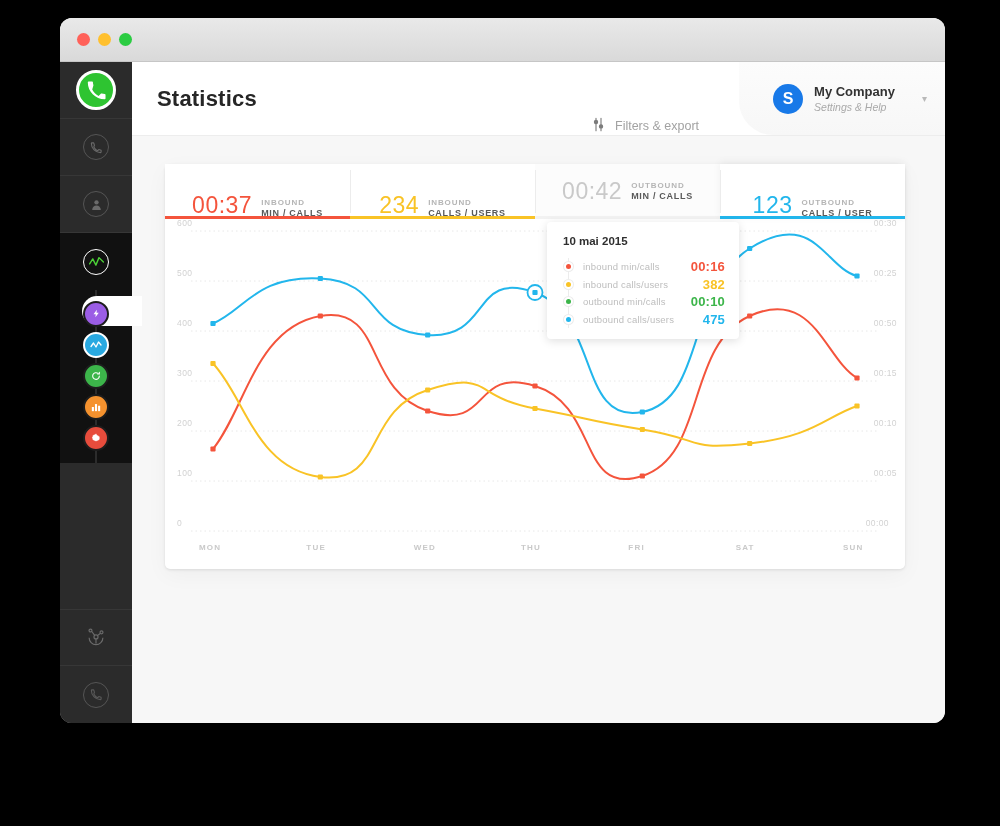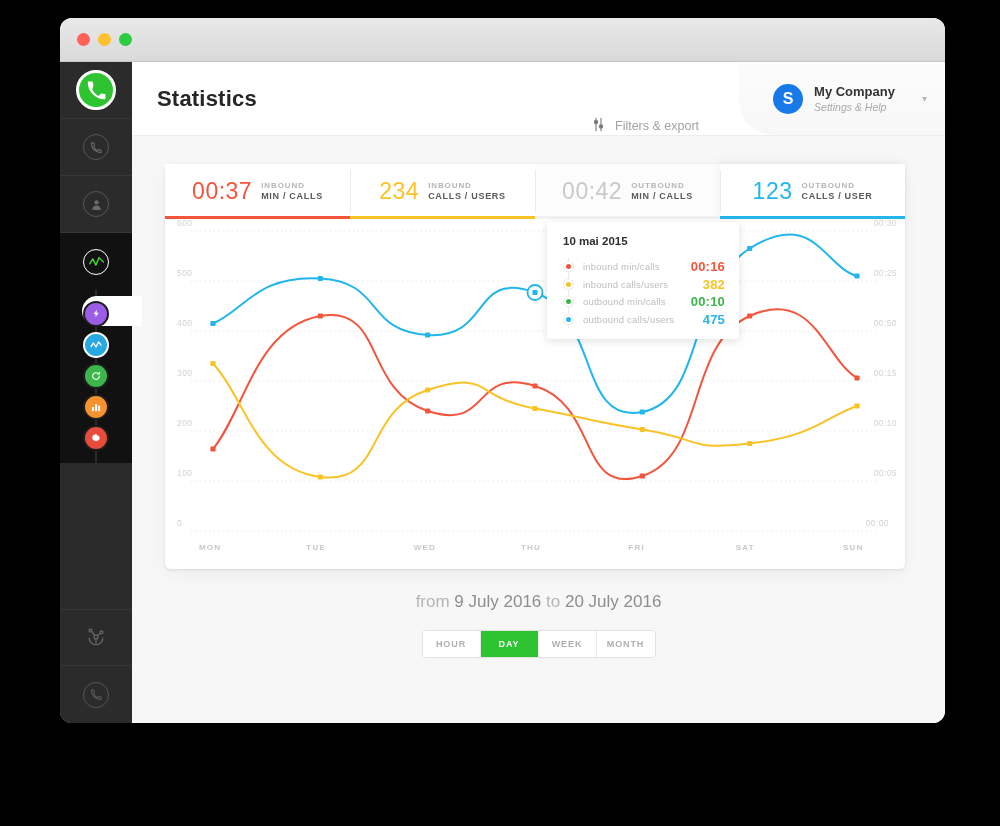--- a/index.html
+++ b/index.html
@@ -126,21 +126,21 @@
   #card {
     position: absolute; left: 33px; top: 102px; width: 740px; height: 405px;
     background: #fff; border-radius: 5px;
     box-shadow: 0 1px 3px rgba(0,0,0,.10), 0 6px 22px rgba(0,0,0,.04);
   }
   #kpis { display: flex; height: 55px; }
   .kpi {
     flex: 1; display: flex; align-items: center; justify-content: center;
     gap: 9px; position: relative; background: #fcfcfc;
   }
-  .kpi.active { background: #fff; }
+  .kpi.active { background: #fff; align-items: flex-end; }
   .kpi + .kpi::before {
     content: ""; position: absolute; left: 0; top: 6px; bottom: 6px;
     width: 1px; background: #ececec;
   }
   .kpi-value { font-size: 23px; font-weight: 300; letter-spacing: .5px; }
   .kpi-label  { line-height: 1.25; }
   .kpi-l1 { font-size: 8px; color: #b5b5b5; letter-spacing: .9px; font-weight: bold; }
   .kpi-l2 { font-size: 9px; color: #595959; letter-spacing: .7px; font-weight: bold; }
   .kpi-bar {
     position: absolute; left: 0; right: 0; bottom: 0; height: 3px; background: transparent;
@@ -481,29 +481,17 @@
             <div class="xlab" style="left: 34px; top: 324px;">MON</div>
             <div class="xlab" style="left: 141.333px; top: 324px;">TUE</div>
             <div class="xlab" style="left: 248.667px; top: 324px;">WED</div>
             <div class="xlab" style="left: 356px; top: 324px;">THU</div>
             <div class="xlab" style="left: 463.333px; top: 324px;">FRI</div>
             <div class="xlab" style="left: 570.667px; top: 324px;">SAT</div>
             <div class="xlab" style="left: 678px; top: 324px;">SUN</div>
           </div>
       </div>
 
-      <div id="range">
-        <span>from</span>
-        <b>9 July 2016</b>
-        <span>to</span>
-        <b>20 July 2016</b>
-      </div>
-
-      <div id="seg">
-        <div class="seg-btn">HOUR</div>
-        <div class="seg-btn on">DAY</div>
-        <div class="seg-btn">WEEK</div>
-        <div class="seg-btn">MONTH</div>
-      </div>
+
 
     </div>
   </div>
 </div>
 
 </body></html>

